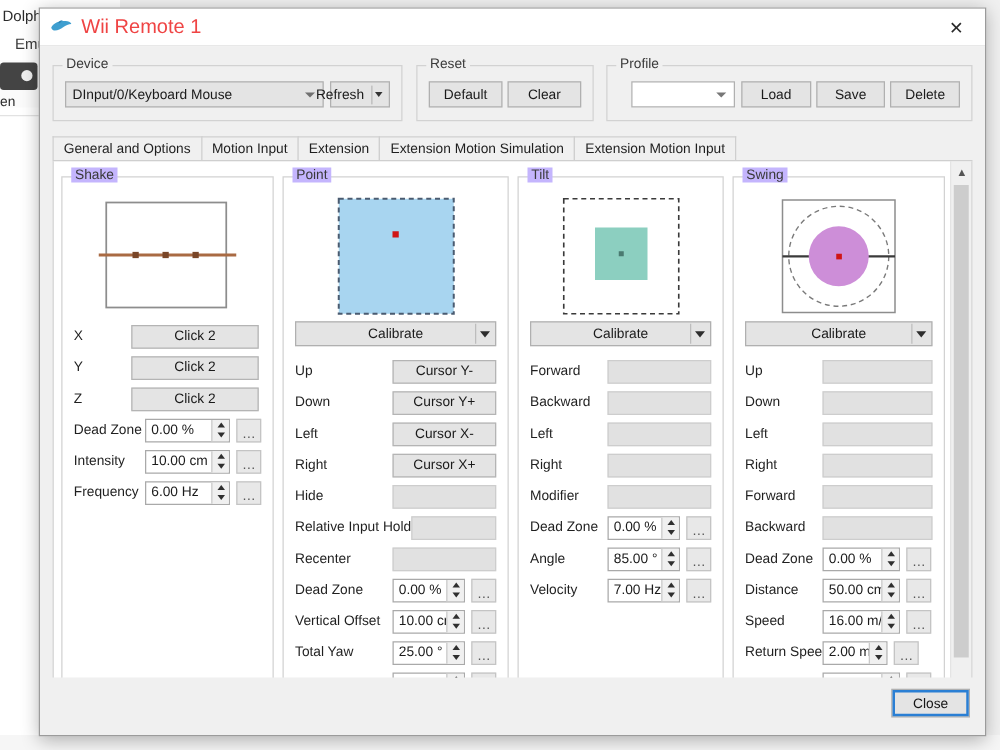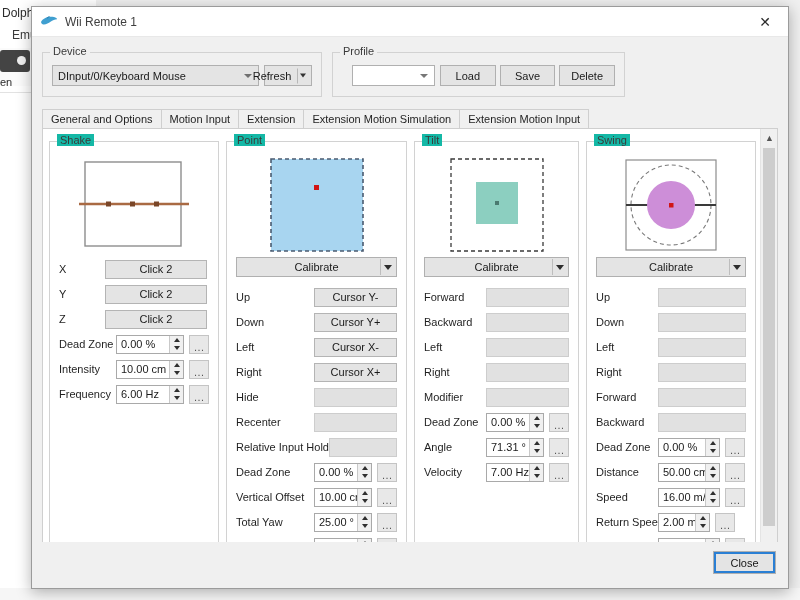--- a/index.html
+++ b/index.html
@@ -83,21 +83,21 @@
     height: 30px; background: #ffffff;
     border-bottom: 1px solid #e8e8e8;
     display: flex; align-items: center;
   }
   #dolphin-icon {
     width: 18px; height: 14px; margin-left: 8px; margin-right: 7px;
     position: relative; flex: none;
   }
   #dolphin-icon svg { display: block; }
   #dialog-title {
-    font-size: 12px; color: #404040; white-space: nowrap;
+    font-size: 16px; color: #ef4444; white-space: nowrap;
   }
   #close-x {
     position: absolute; right: 0; top: 0;
     width: 46px; height: 29px;
     display: flex; align-items: center; justify-content: center;
     font-size: 14px; color: #2a2a2a; cursor: default;
   }
 
   #dialog-body {
     position: absolute; left: 0; top: 30px; right: 0; bottom: 0;
@@ -214,21 +214,21 @@
 
   .panel {
     position: relative;
     border: 1px solid #d2d2d2;
     margin-top: 8px;
     padding: 11px 9px 8px 9px;
     height: 424px;
   }
   .panel > .gb-title {
     position: absolute; top: -8px; left: 7px;
-    background: #14b8a6; padding: 0 3px;
+    background: #c4b5fd; padding: 0 3px;
     font-size: 11px; color: #3a3a3a;
   }
   #panel-shake { width: 170px; }
   #panel-point { width: 182px; margin-left: 7px; }
   #panel-tilt  { width: 166px; margin-left: 7px; }
   #panel-swing { width: 170px; margin-left: 7px; }
 
   
   .viz { display: flex; justify-content: center; height: 104px; align-items: center; }
 
@@ -386,20 +386,27 @@
             </div>
             <div class="btn split" style="width:48px; margin-left:5px;">
               <span>Refresh</span>
               <span class="splitarrow">
                   <i></i>
                 </span>
             </div>
           </div>
         </div>
 
+        <div class="groupbox" id="grp-reset">
+          <div class="gb-title">Reset</div>
+          <div class="row">
+            <div class="btn" style="width:62px;">Default</div>
+            <div class="btn" style="width:62px; margin-left:4px;">Clear</div>
+          </div>
+        </div>
 
         <div class="groupbox" id="grp-profile">
           <div class="gb-title">Profile</div>
           <div class="row">
             <div class="combo white" style="width:92px;">
               <span></span>
               <span class="chev"></span>
             </div>
             <div class="btn" style="width:62px; margin-left:5px;">Load</div>
             <div class="btn" style="width:62px; margin-left:4px;">Save</div>
@@ -513,26 +520,26 @@
               </div>
               <div class="ctl-row">
                 <div class="ctl-label" style="width:78px;">Right</div>
                 <div class="btn-input" style="width:83px;">Cursor X+</div>
               </div>
               <div class="ctl-row">
                 <div class="ctl-label" style="width:78px;">Hide</div>
                 <div class="input-disabled" style="width:83px;"></div>
               </div>
               <div class="ctl-row">
+                <div class="ctl-label" style="width:93px;">Relative Input Hold</div>
+                <div class="input-disabled" style="width:68px;"></div>
+              </div>
+              <div class="ctl-row">
                 <div class="ctl-label" style="width:78px;">Recenter</div>
                 <div class="input-disabled" style="width:83px;"></div>
-              </div>
-              <div class="ctl-row">
-                <div class="ctl-label" style="width:93px;">Relative Input Hold</div>
-                <div class="input-disabled" style="width:68px;"></div>
               </div>
 
               <div class="ctl-row">
                 <div class="ctl-label" style="width:78px;">Dead Zone</div>
                 <div class="spinwrap" style="width:58px;">
                   <span class="sv">0.00 %</span>
                   <span class="spin-btns">
                       <i class="up"></i>
                       <i class="dn"></i>
                     </span>
@@ -627,21 +634,21 @@
                   <span class="spin-btns">
                       <i class="up"></i>
                       <i class="dn"></i>
                     </span>
                 </div>
                 <div class="dots-btn">…</div>
               </div>
               <div class="ctl-row">
                 <div class="ctl-label" style="width:62px;">Angle</div>
                 <div class="spinwrap" style="width:58px;">
-                  <span class="sv">71.31 °</span>
+                  <span class="sv">85.00 °</span>
                   <span class="spin-btns">
                       <i class="up"></i>
                       <i class="dn"></i>
                     </span>
                 </div>
                 <div class="dots-btn">…</div>
               </div>
               <div class="ctl-row">
                 <div class="ctl-label" style="width:62px;">Velocity</div>
                 <div class="spinwrap" style="width:58px;">

